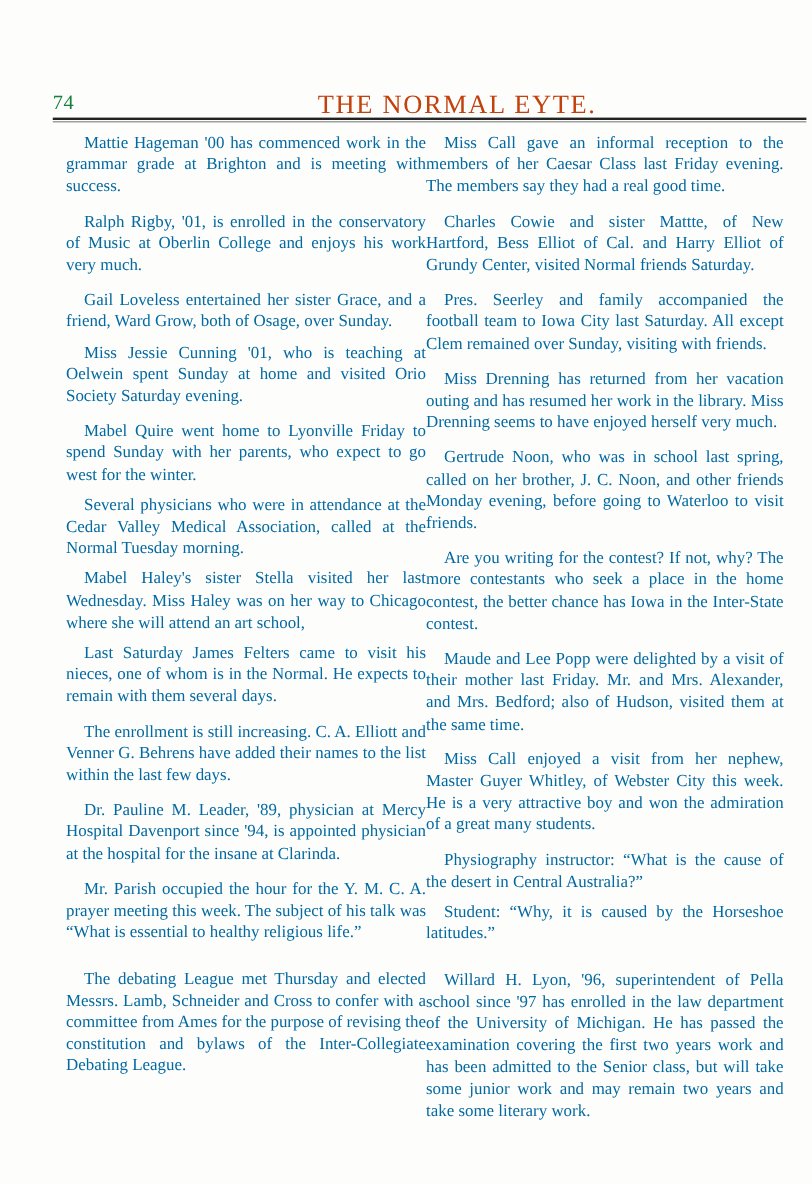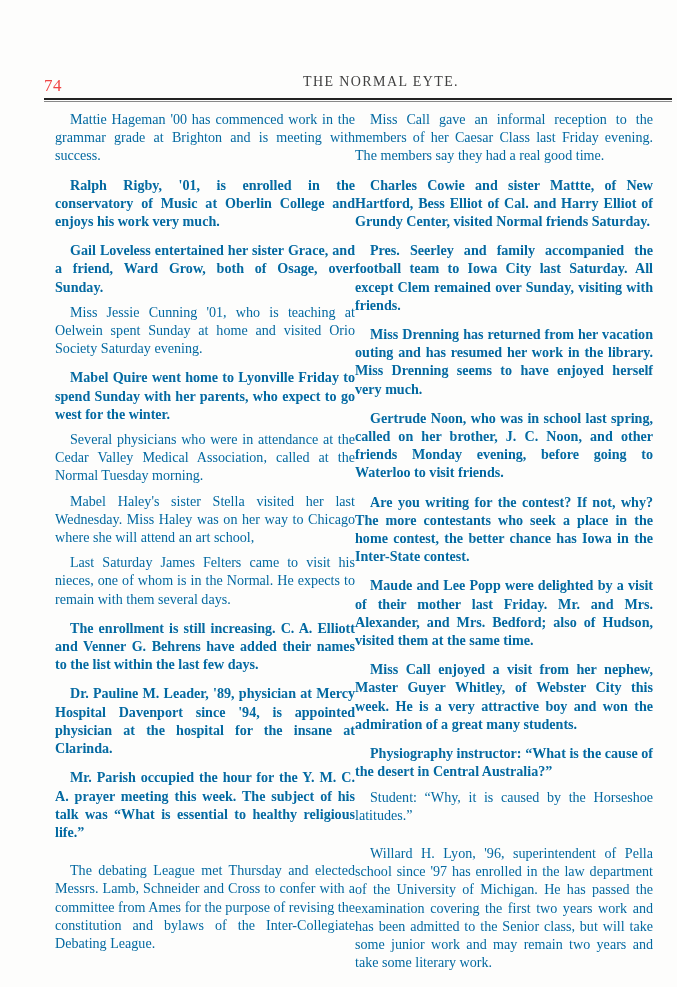--- a/index.html
+++ b/index.html
@@ -27,32 +27,32 @@
       top: 74px;
       width: 628px;
       height: 22px;
     }
     .page-number {
       position: absolute;
       left: 0;
       top: 2px;
       font-size: 17px;
       letter-spacing: 0.5px;
-      color: #ef4444;
+      color: #15803d;
     }
     .running-title {
       position: absolute;
       left: 0;
       right: 0;
       top: 0;
       text-align: center;
-      font-size: 14px;
+      font-size: 22px;
       letter-spacing: 1.4px;
       padding-left: 46px;
-      color: #404040;
+      color: #c2410c;
     }
     .header-rule {
       position: absolute;
       left: 44px;
       top: 98px;
       width: 628px;
       height: 4px;
       border-top: 2px solid #222;
       border-bottom: 1px solid #888;
       box-sizing: border-box;
@@ -67,21 +67,21 @@
       color: #0369a1;
     }
     .col-left { left: 55px; }
     .col-right { left: 355px; width: 298px; }
     .item {
       margin: 0;
       text-indent: 15px;
       hyphens: manual;
     }
     .gap-sm { margin-top: 7px; }
-    .gap-md { margin-top: 11px; font-weight: bold; }
+    .gap-md { margin-top: 11px; }
     .gap-lg { margin-top: 20px; }
   </style>
 </head>
 <body>
 
 <div class="page">
 
   <div class="header">
     <span class="page-number">74</span>
     <div class="running-title">THE NORMAL EYTE.</div>

